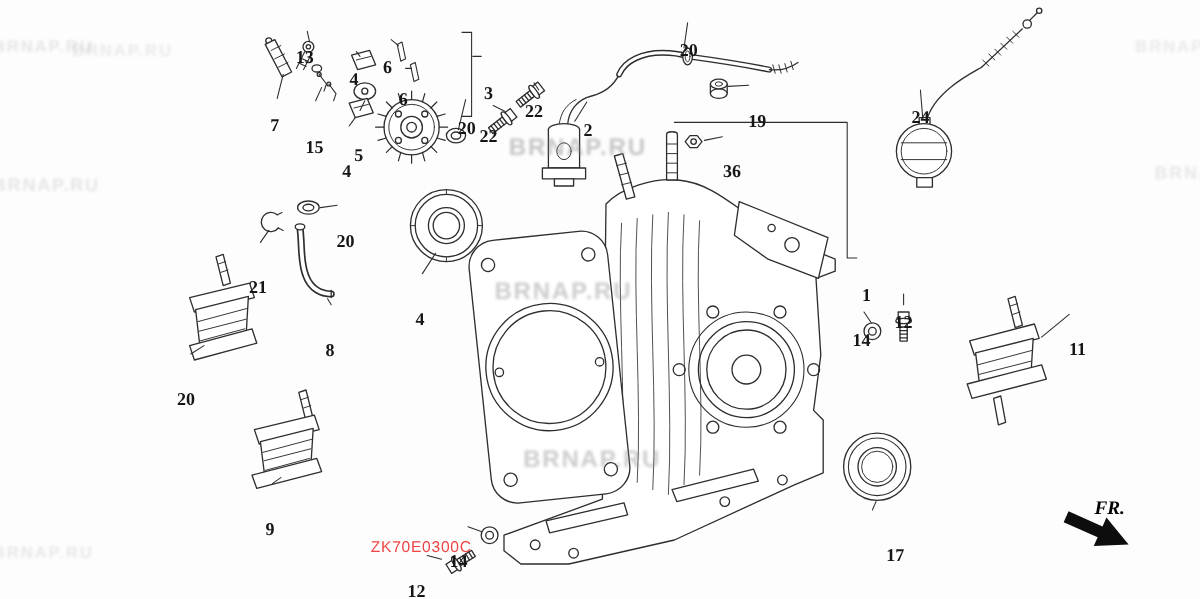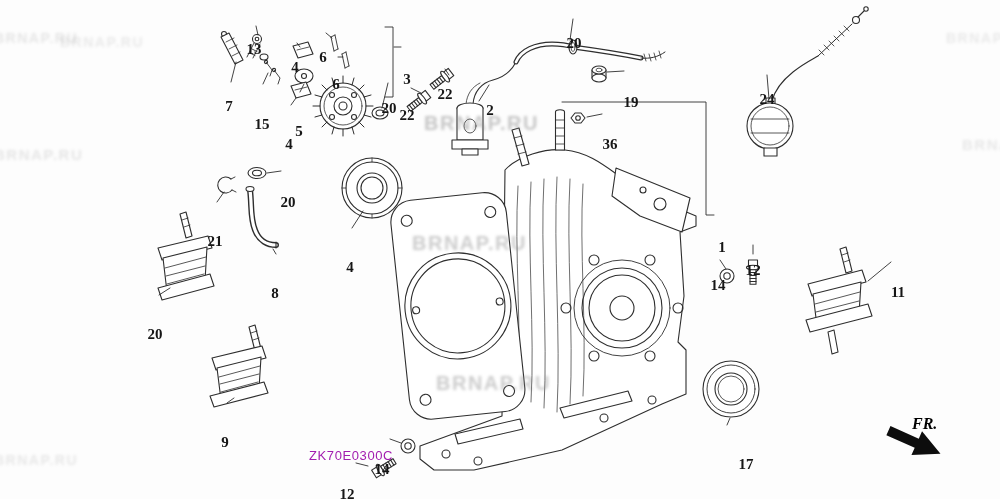--- a/index.html
+++ b/index.html
@@ -8,21 +8,21 @@
     background:#fdfdfd;font-family:"Liberation Sans",sans-serif;
   }
   .stage svg{position:absolute;left:0;top:0;}
   .callout{
     position:absolute;transform:translate(-50%,-50%);
     font:700 15px "Liberation Serif",serif;color:#161616;
     white-space:nowrap;user-select:none;margin-top:32px;
   }
   .diagram-code{
     position:absolute;left:309px;top:448px;
-    font:400 13px "Liberation Sans",sans-serif;color:#a21caf;letter-spacing:.6px;
+    font:400 13px "Liberation Sans",sans-serif;color:#ef4444;letter-spacing:.6px;
   }
   .fr-label{
     position:absolute;left:888px;top:415px;
     font:italic 700 16px "Liberation Serif",serif;color:#000;margin-left:24px;
   }
   .wm{
     position:absolute;font-weight:700;color:#8f8f8f;letter-spacing:1.5px;
     filter:blur(1.4px);pointer-events:none;white-space:nowrap;
     font-family:"Liberation Sans",sans-serif;
   }

